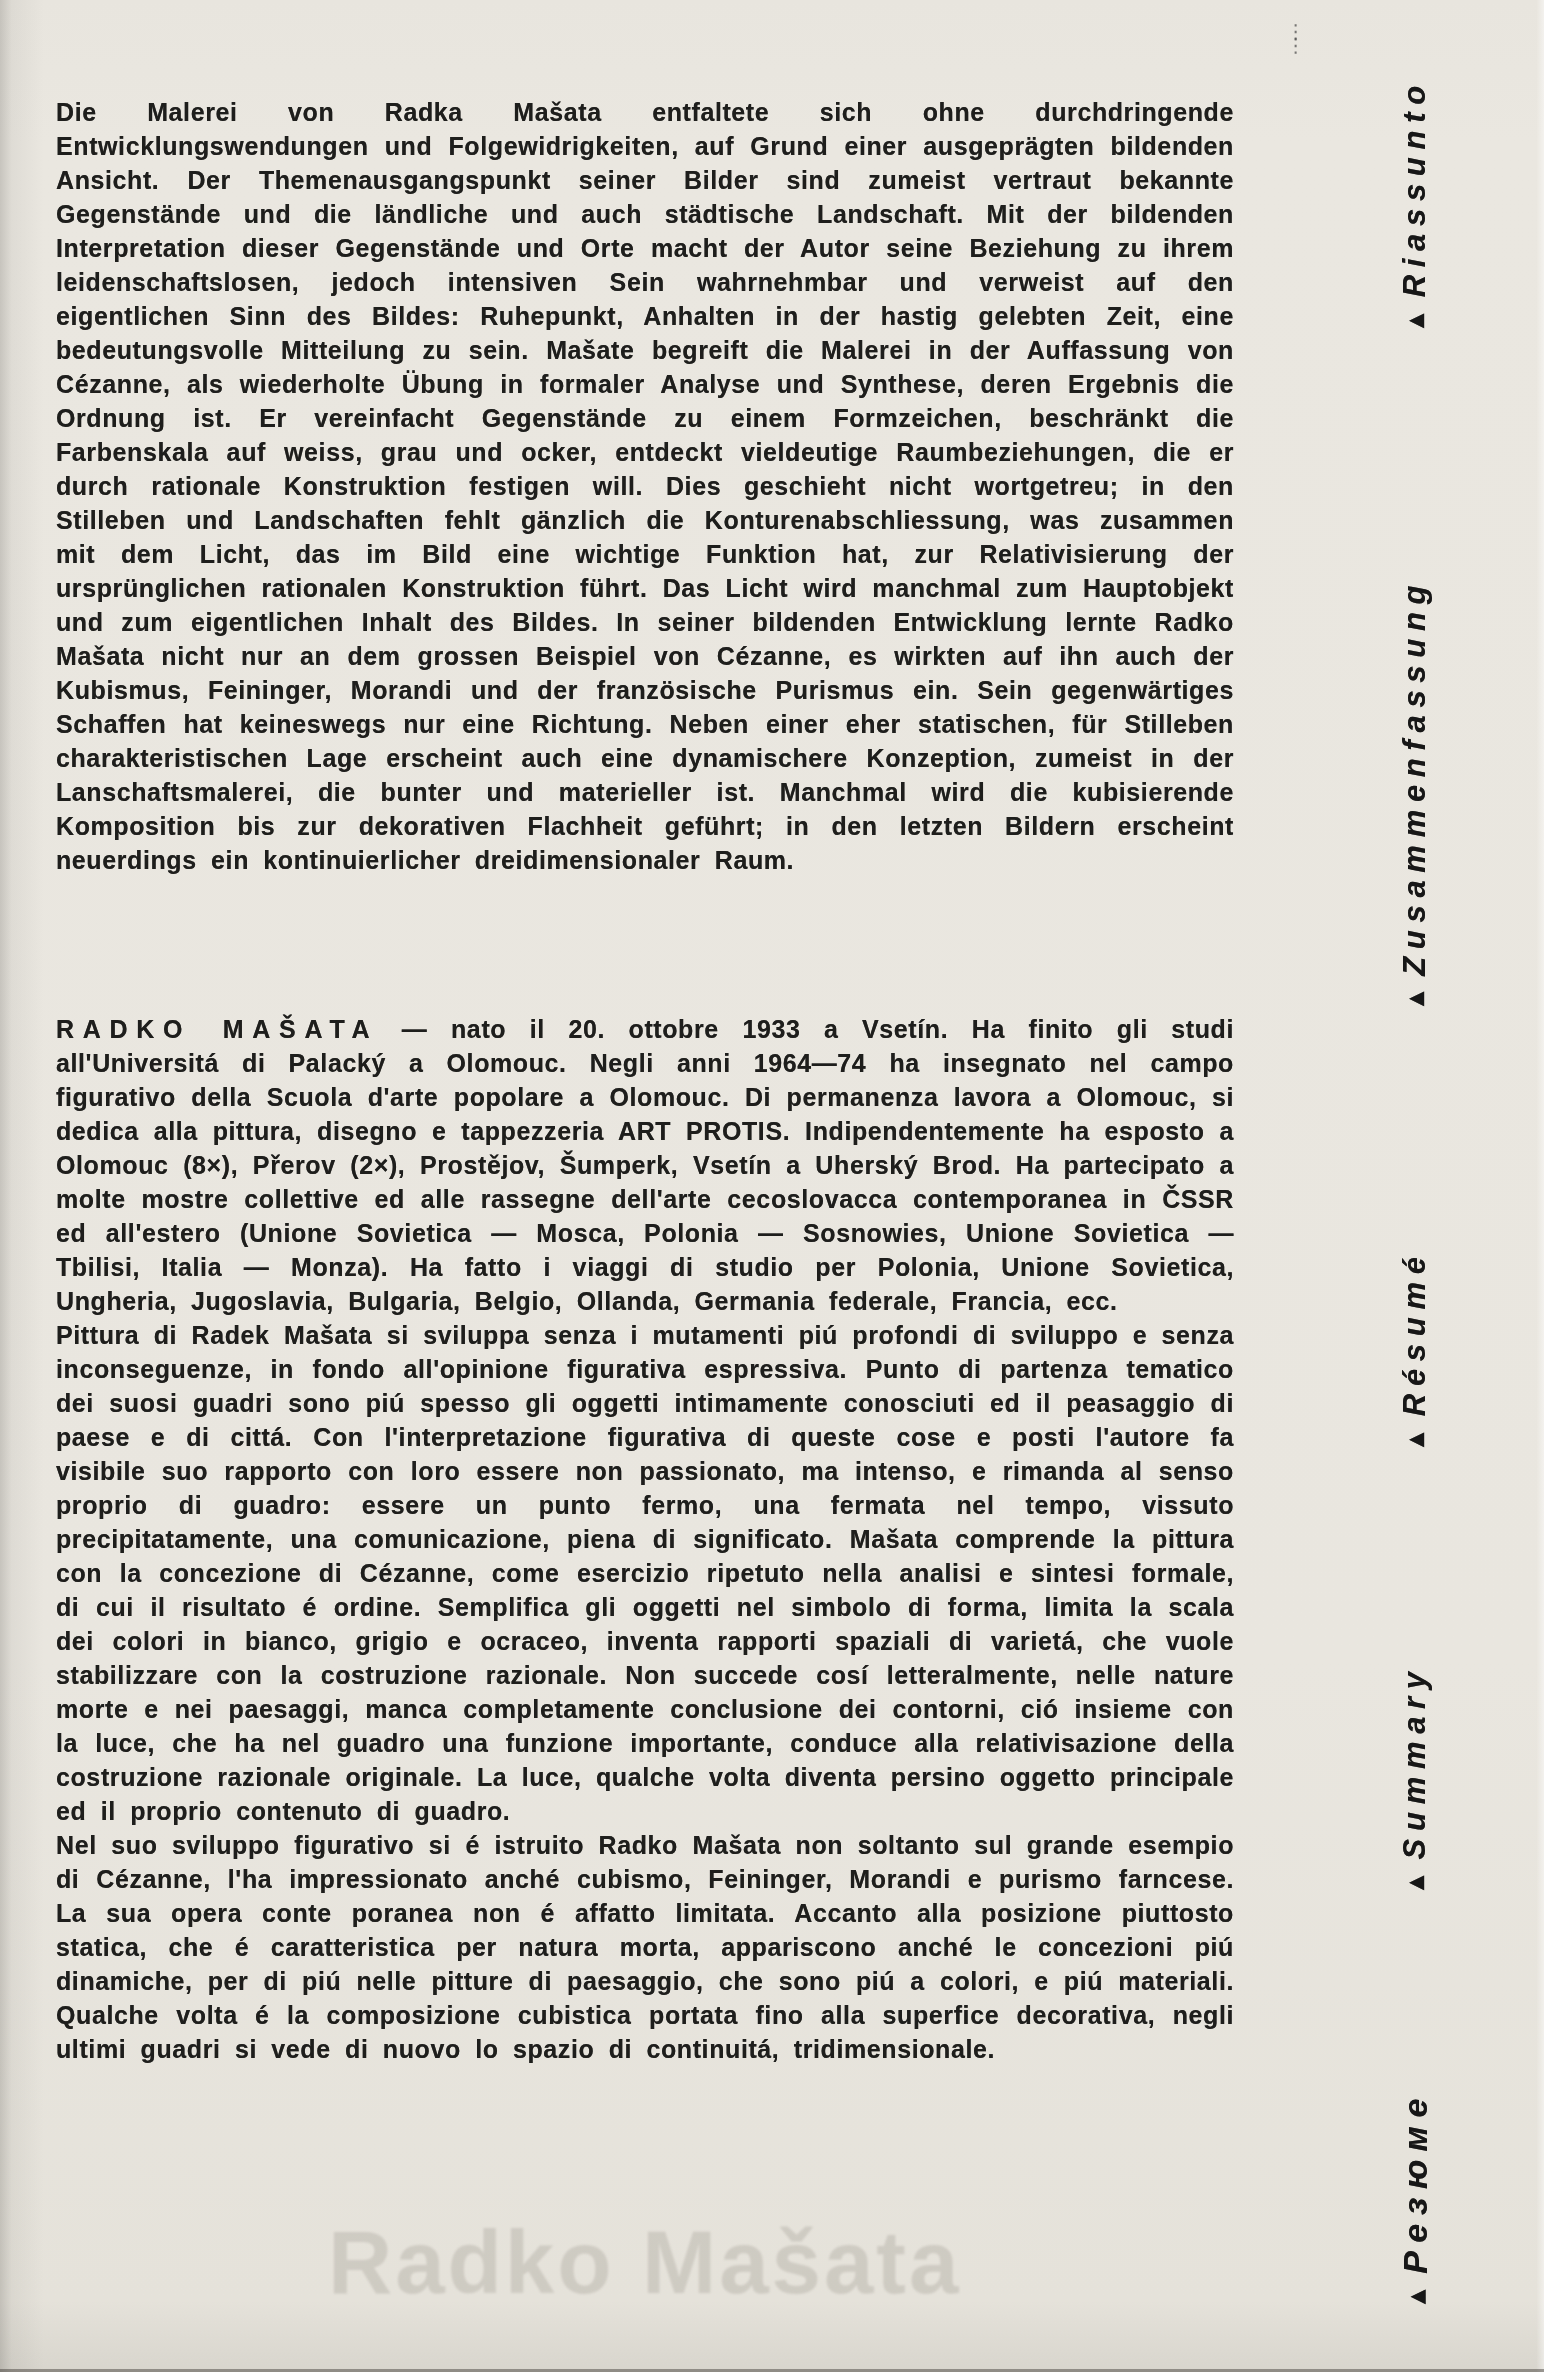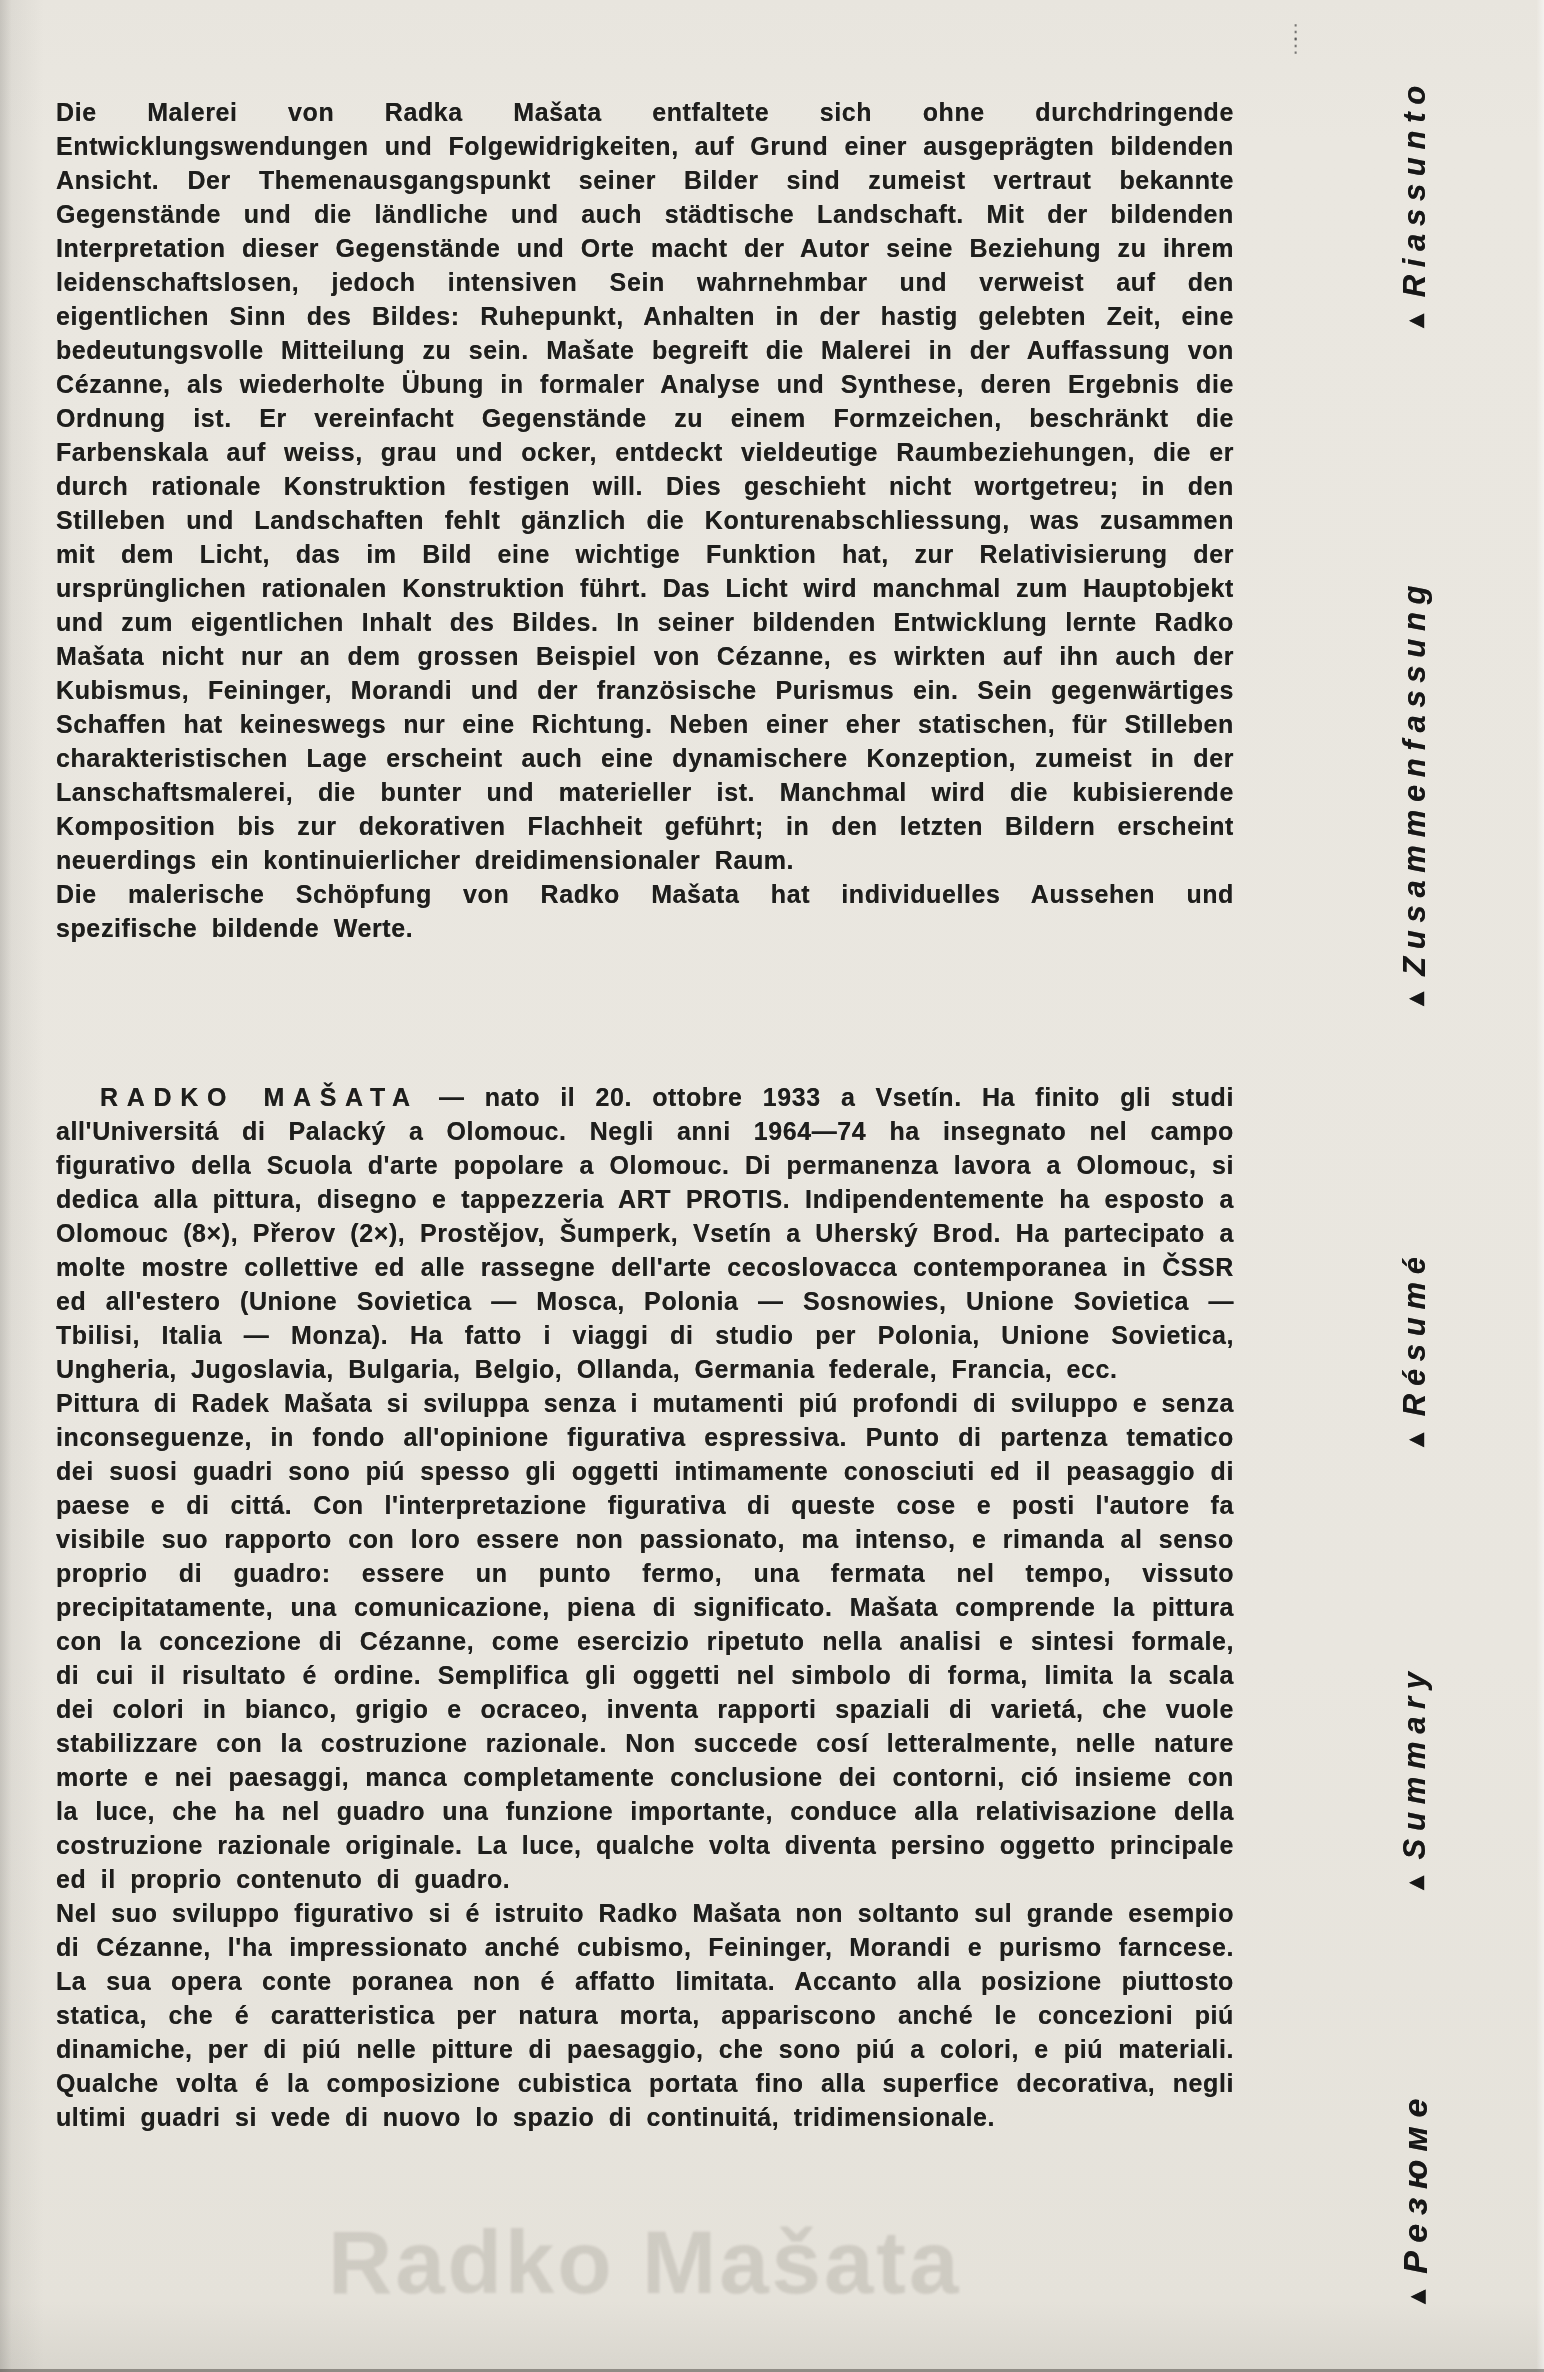--- a/index.html
+++ b/index.html
@@ -29,21 +29,21 @@
     position: absolute;
     left: 56px; top: 95px; width: 1178px;
     font-size: 25px; line-height: 34px;
     letter-spacing: 0.6px; word-spacing: 6.8px;
     text-align: justify;
     text-shadow: 0 0 0.6px rgba(20,20,20,0.65);
     font-weight: bold;
   }
   .text-column p { margin: 0; }
   .section-italian { margin-top: 135px; }
-  .artist-name { letter-spacing: 8.7px; margin-left: 44px; }
+  .artist-name { letter-spacing: 8.7px; }
   .margin-label {
     position: absolute;
     left: 1415px;
     transform: translate(-50%, -50%) rotate(-90deg);
     white-space: nowrap;
     font-style: italic; font-weight: bold;
     font-size: 31px; letter-spacing: 7.7px;
     color: #171717;
     text-shadow: 0 0 0.6px rgba(0,0,0,0.6);
   }
@@ -77,21 +77,20 @@
 
 <div class="page">
 
   <div class="dotted-mark">⋮
 ⋮</div>
 
   <div class="text-column">
 
     <section>
       <p>Die Malerei von Radka Mašata entfaltete sich ohne durchdringende Entwicklungswendungen und Folgewidrigkeiten, auf Grund einer ausgeprägten bildenden Ansicht. Der Themenausgangspunkt seiner Bilder sind zumeist vertraut bekannte Gegenstände und die ländliche und auch städtische Landschaft. Mit der bildenden Interpretation dieser Gegenstände und Orte macht der Autor seine Beziehung zu ihrem leidenschaftslosen, jedoch intensiven Sein wahrnehmbar und verweist auf den eigentlichen Sinn des Bildes: Ruhepunkt, Anhalten in der hastig gelebten Zeit, eine bedeutungsvolle Mitteilung zu sein. Mašate begreift die Malerei in der Auffassung von Cézanne, als wiederholte Übung in formaler Analyse und Synthese, deren Ergebnis die Ordnung ist. Er vereinfacht Gegenstände zu einem Formzeichen, beschränkt die Farbenskala auf weiss, grau und ocker, entdeckt vieldeutige Raumbeziehungen, die er durch rationale Konstruktion festigen will. Dies geschieht nicht wortgetreu; in den Stilleben und Landschaften fehlt gänzlich die Konturenabschliessung, was zusammen mit dem Licht, das im Bild eine wichtige Funktion hat, zur Relativisierung der ursprünglichen rationalen Konstruktion führt. Das Licht wird manchmal zum Hauptobjekt und zum eigentlichen Inhalt des Bildes. In seiner bildenden Entwicklung lernte Radko Mašata nicht nur an dem grossen Beispiel von Cézanne, es wirkten auf ihn auch der Kubismus, Feininger, Morandi und der französische Purismus ein. Sein gegenwärtiges Schaffen hat keineswegs nur eine Richtung. Neben einer eher statischen, für Stilleben charakteristischen Lage erscheint auch eine dynamischere Konzeption, zumeist in der Lanschaftsmalerei, die bunter und materieller ist. Manchmal wird die kubisierende Komposition bis zur dekorativen Flachheit geführt; in den letzten Bildern erscheint neuerdings ein kontinuierlicher dreidimensionaler Raum.</p>
-      <p>Die malerische Schöpfung von Radko Mašata hat individuelles Aussehen und spezifische bildende Werte.</p>
     </section>
 
     <section class="section-italian">
       <p><span class="artist-name">RADKO MAŠATA</span><span> — nato il 20. ottobre 1933 a Vsetín. Ha finito gli studi all'Universitá di Palacký a Olomouc. Negli anni 1964—74 ha insegnato nel campo figurativo della Scuola d'arte popolare a Olomouc. Di permanenza lavora a Olomouc, si dedica alla pittura, disegno e tappezzeria ART PROTIS. Indipendentemente ha esposto a Olomouc (8×), Přerov (2×), Prostějov, Šumperk, Vsetín a Uherský Brod. Ha partecipato a molte mostre collettive ed alle rassegne dell'arte cecoslovacca contemporanea in ČSSR ed all'estero (Unione Sovietica — Mosca, Polonia — Sosnowies, Unione Sovietica — Tbilisi, Italia — Monza). Ha fatto i viaggi di studio per Polonia, Unione Sovietica, Ungheria, Jugoslavia, Bulgaria, Belgio, Ollanda, Germania federale, Francia, ecc.</span></p>
       <p>Pittura di Radek Mašata si sviluppa senza i mutamenti piú profondi di sviluppo e senza inconseguenze, in fondo all'opinione figurativa espressiva. Punto di partenza tematico dei suosi guadri sono piú spesso gli oggetti intimamente conosciuti ed il peasaggio di paese e di cittá. Con l'interpretazione figurativa di queste cose e posti l'autore fa visibile suo rapporto con loro essere non passionato, ma intenso, e rimanda al senso proprio di guadro: essere un punto fermo, una fermata nel tempo, vissuto precipitatamente, una comunicazione, piena di significato. Mašata comprende la pittura con la concezione di Cézanne, come esercizio ripetuto nella analisi e sintesi formale, di cui il risultato é ordine. Semplifica gli oggetti nel simbolo di forma, limita la scala dei colori in bianco, grigio e ocraceo, inventa rapporti spaziali di varietá, che vuole stabilizzare con la costruzione razionale. Non succede cosí letteralmente, nelle nature morte e nei paesaggi, manca completamente conclusione dei contorni, ció insieme con la luce, che ha nel guadro una funzione importante, conduce alla relativisazione della costruzione razionale originale. La luce, qualche volta diventa persino oggetto principale ed il proprio contenuto di guadro.</p>
       <p>Nel suo sviluppo figurativo si é istruito Radko Mašata non soltanto sul grande esempio di Cézanne, l'ha impressionato anché cubismo, Feininger, Morandi e purismo farncese. La sua opera conte poranea non é affatto limitata. Accanto alla posizione piuttosto statica, che é caratteristica per natura morta, appariscono anché le concezioni piú dinamiche, per di piú nelle pitture di paesaggio, che sono piú a colori, e piú materiali. Qualche volta é la composizione cubistica portata fino alla superfice decorativa, negli ultimi guadri si vede di nuovo lo spazio di continuitá, tridimensionale.</p>
     </section>
 
   </div>
 

